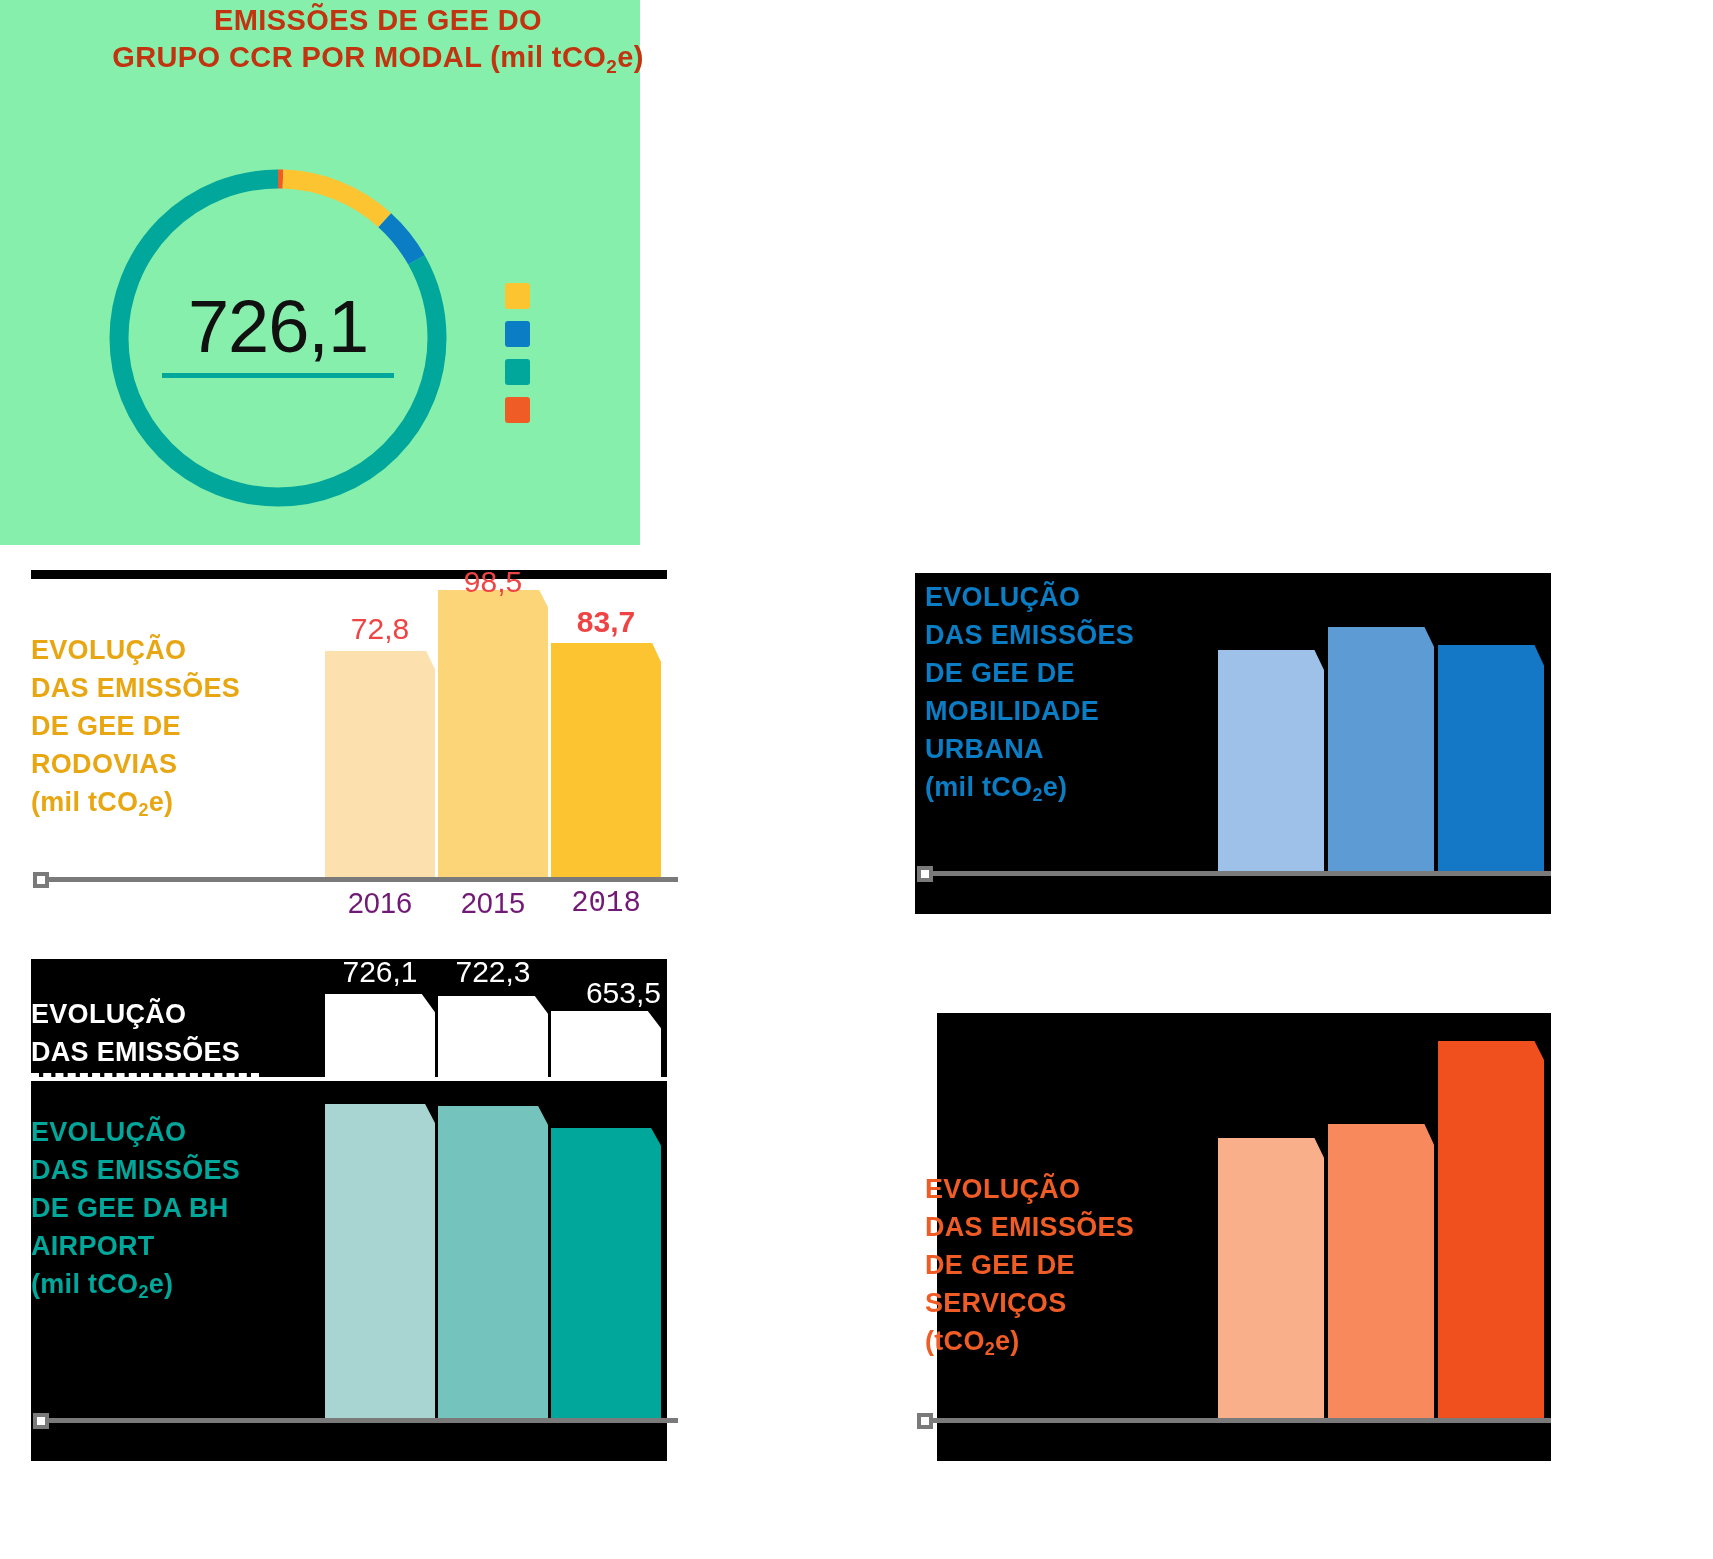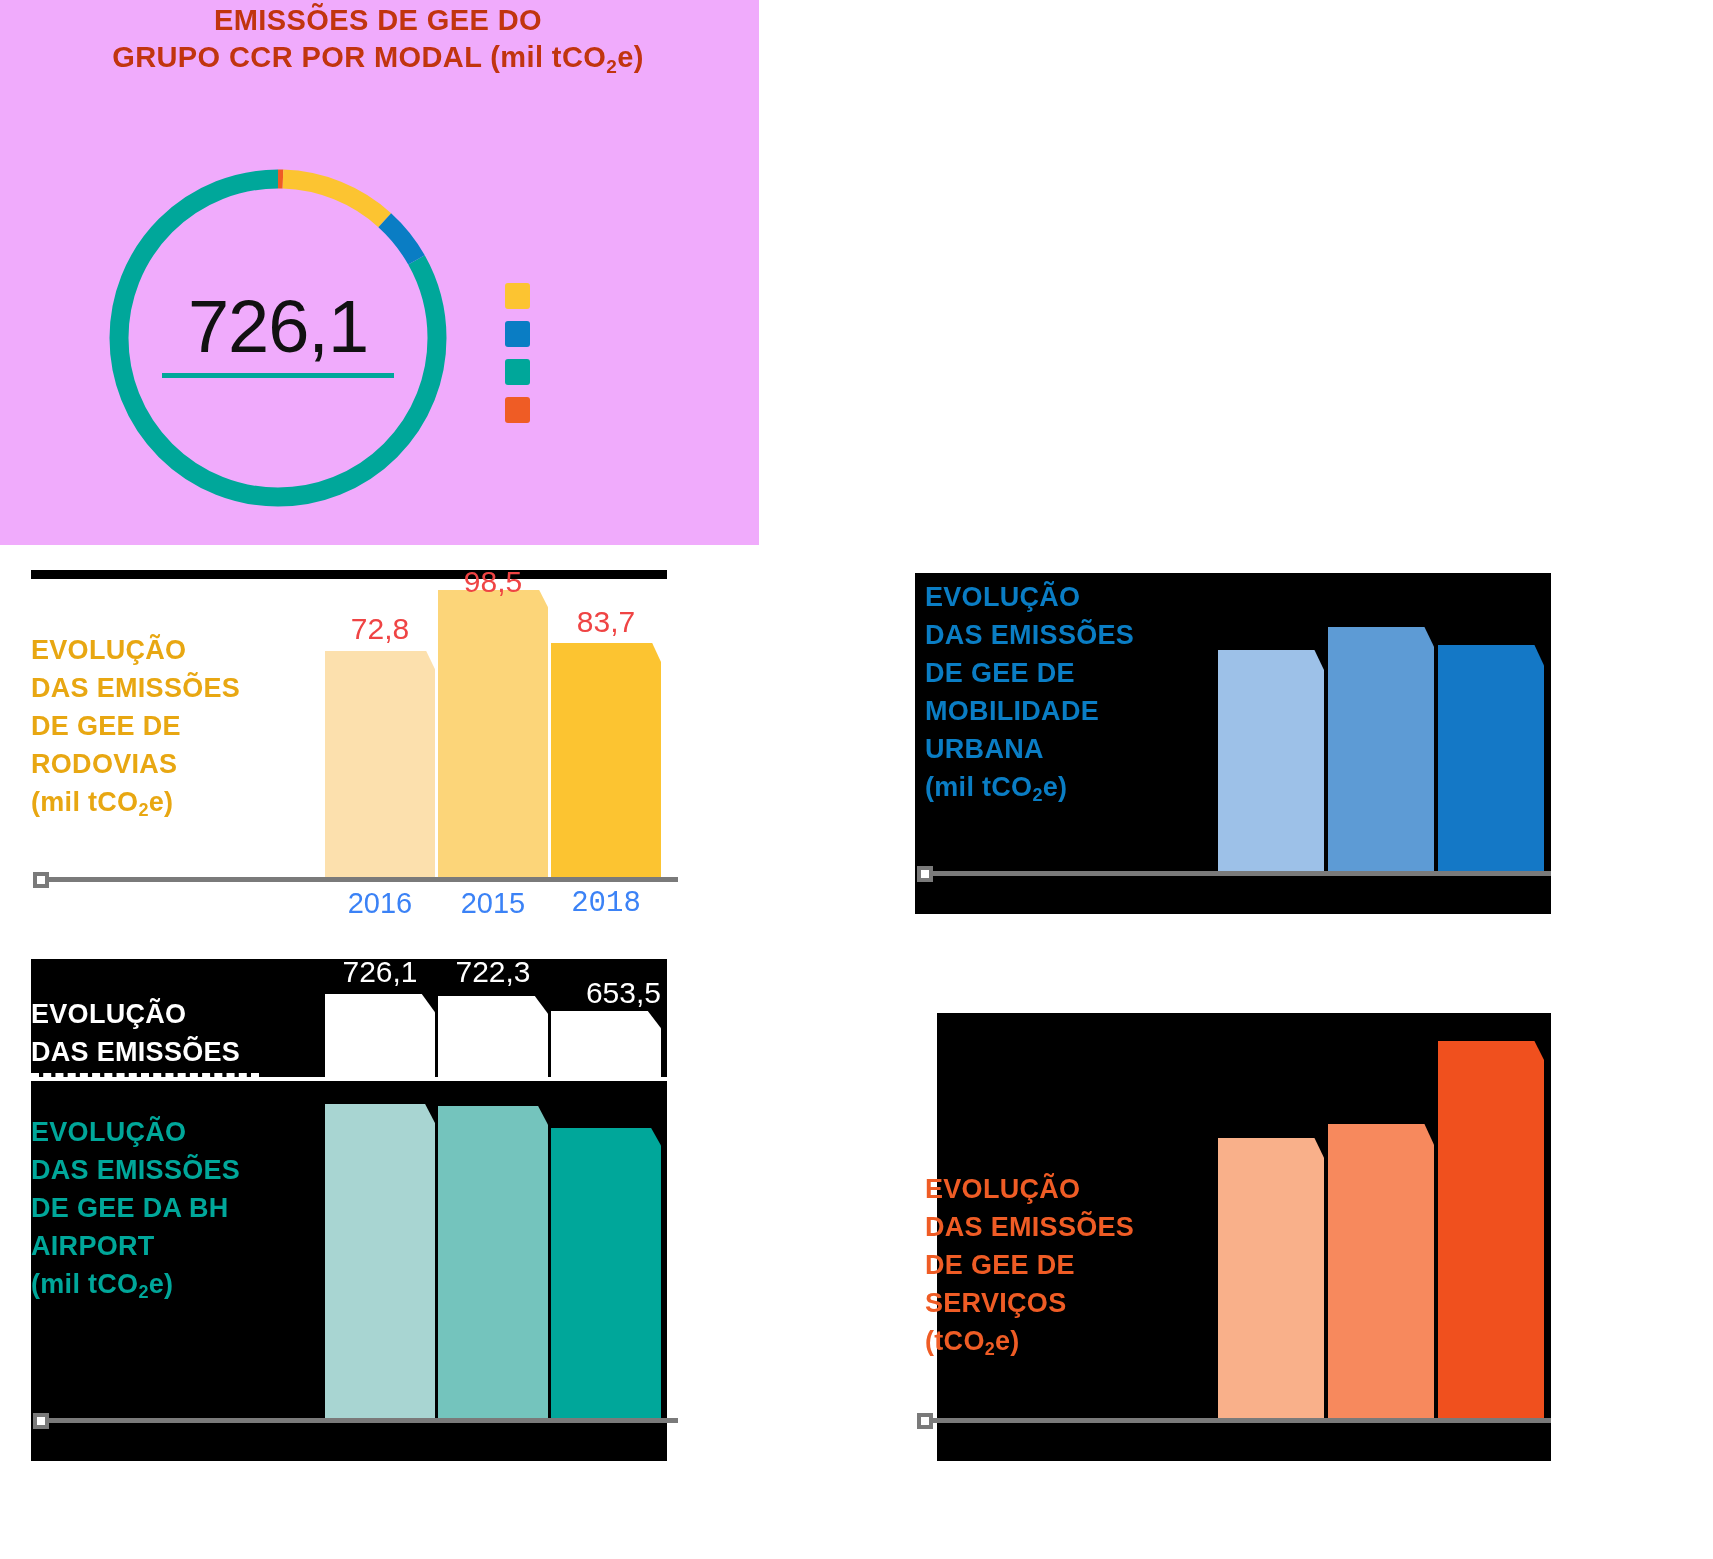--- a/index.html
+++ b/index.html
@@ -6,21 +6,21 @@
   body{
     width:1713px;height:1559px;position:relative;overflow:hidden;
     font-family:"Liberation Sans","DejaVu Sans",sans-serif;
     -webkit-font-smoothing:antialiased;
   }
 
   
   .panel{position:absolute;background:#000000;}
 
   
-  #donut-card{left:524px;top:0px;width:759px;height:545px;background:#f0abfc;}
+  #donut-card{left:524px;top:0px;width:640px;height:545px;background:#86efac;}
   #donut-title{
     position:absolute;left:0;top:2px;width:756px;text-align:center;
     color:#c1340f;font-weight:bold;font-size:29px;line-height:37px;
     letter-spacing:.4px;
   }
   #donut-title .sub{font-size:19px;vertical-align:-6px;}
   #donut-wrap{position:absolute;left:100px;top:160px;width:356px;height:356px;}
   #donut-svg{display:block;width:356px;height:356px;}
   #donut-center-value{
     position:absolute;left:0;top:124px;width:356px;text-align:center;
@@ -39,21 +39,21 @@
   }
   .chart-title .sub{font-size:18px;vertical-align:-5px;}
   .bar{position:absolute;}
   .barlabel{position:absolute;font-size:30px;color:#ef4444;text-align:center;}
   .barlabel.w{color:#ffffff;}
   .axisrule{position:absolute;height:5px;background:#7a7a7a;}
   .axishandle{
     position:absolute;width:16px;height:16px;background:#ffffff;
     border:4px solid #7a7a7a;box-sizing:border-box;
   }
-  .yearlabel{position:absolute;font-size:29px;color:#3b82f6;text-align:center;}
+  .yearlabel{position:absolute;font-size:29px;color:#701a75;text-align:center;}
   .topbar{position:absolute;background:#000;height:9px;}
   .dashdiv{
     position:absolute;height:0;border-top:4px dashed #ffffff;
   }
 
   
   #rodovias-title{left:31px;top:631px;color:#e8a712;}
 
   
   #mob-card{left:915px;top:573px;width:636px;height:341px;}
@@ -110,21 +110,21 @@
 
 <div class="bar" style="left:325px;top:651px;width:110px;height:228px;background:#fce0ad;
             clip-path:polygon(0 0, 92% 0, 100% 8%, 100% 100%, 0 100%);"></div>
 <div class="bar" style="left:438px;top:590px;width:110px;height:289px;background:#fcd579;
             clip-path:polygon(0 0, 92% 0, 100% 6%, 100% 100%, 0 100%);"></div>
 <div class="bar" style="left:551px;top:643px;width:110px;height:236px;background:#fcc431;
             clip-path:polygon(0 0, 92% 0, 100% 8%, 100% 100%, 0 100%);"></div>
 
 <div class="barlabel" style="left:325px;top:612px;width:110px;">72,8</div>
 <div class="barlabel" style="left:438px;top:565px;width:110px;">98,5</div>
-<div class="barlabel" style="left:551px;top:605px;width:110px;">83,7</div>
+<div class="barlabel" style="left:551px;top:605px;width:110px;font-weight:bold;">83,7</div>
 
 <div class="chart-title" id="rodovias-title"><span>EVOLUÇÃO
 DAS EMISSÕES
 DE GEE DE
 RODOVIAS
 (mil tCO</span><span class="sub">2</span><span>e)</span></div>
 
 <div class="axisrule" style="left:38px;top:877px;width:640px;"></div>
 <div class="axishandle" style="left:33px;top:872px;"></div>
 

